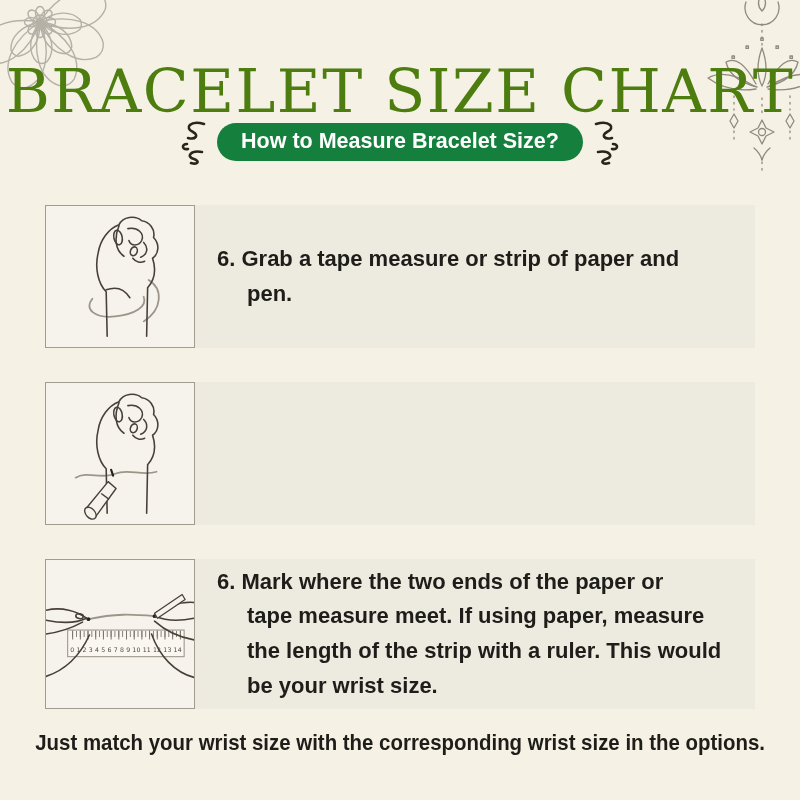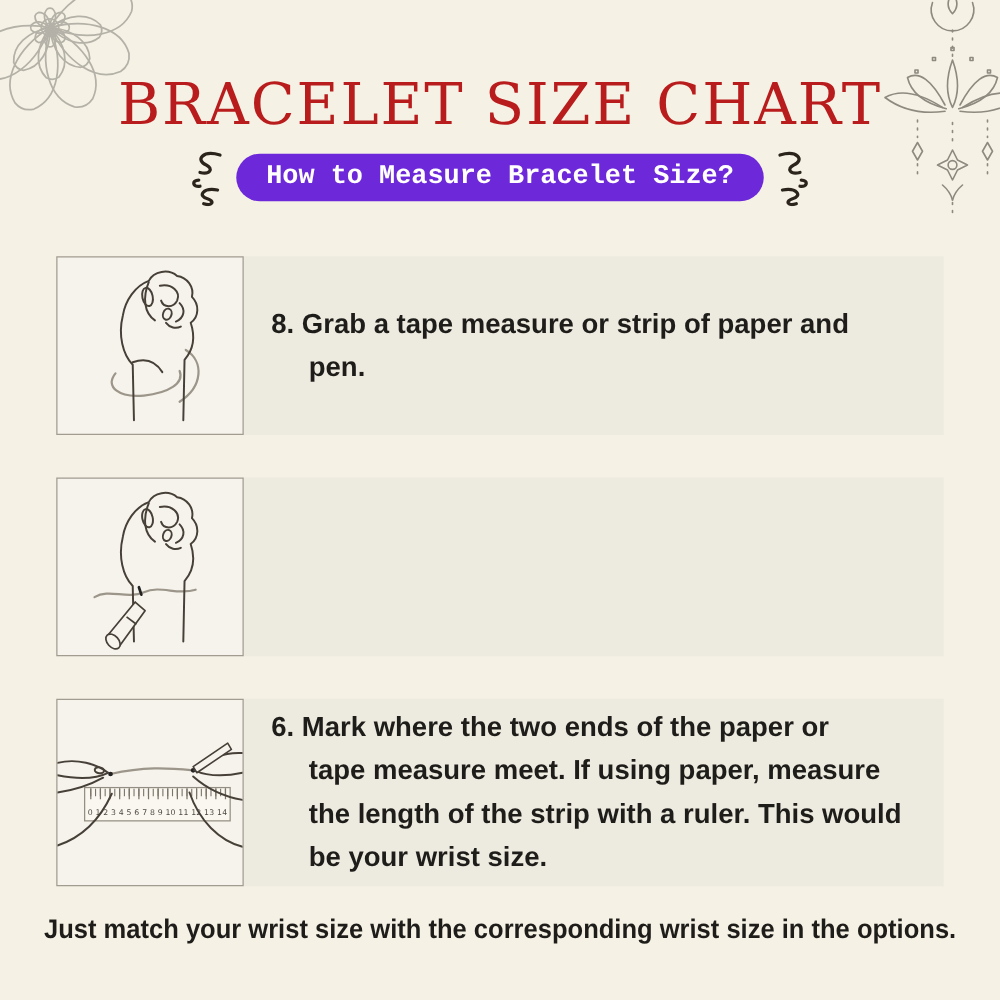--- a/index.html
+++ b/index.html
@@ -11,30 +11,30 @@
     color:#1e1d1a;
     overflow:hidden;
   }
   .corner-mandala { position:absolute; top:0; left:0; pointer-events:none; }
   .corner-lotus   { position:absolute; top:0; left:690px; pointer-events:none; }
 
   .page-title {
     position:absolute; top:56px; left:0; width:100%;
     text-align:center;
     font-family:"DejaVu Serif", serif;
-    font-size:46px; font-weight:400; letter-spacing:1.5px;
-    color:#b91c1c;
+    font-size:60px; font-weight:400; letter-spacing:1.5px;
+    color:#4d7c0f;
   }
   .badge-row {
     position:absolute; top:119px; left:0; width:100%;
     display:flex; justify-content:center; align-items:center; gap:9px;
   }
   .badge-pill {
-    background:#6d28d9; color:#ffffff;
-    font-family:Liberation Mono, monospace; font-weight:700;
+    background:#15803d; color:#ffffff;
+    font-family:Liberation Sans, sans-serif; font-weight:700;
     font-size:21.5px; line-height:1;
     padding:8px 24px 9px 24px; border-radius:20px;
     white-space:nowrap;
   }
   .steps {
     position:absolute; top:205px; left:45px; width:710px;
     display:flex; flex-direction:column; gap:34px;
   }
   .step {
     background:#edeadf;
@@ -166,21 +166,21 @@
           <path d="M74 19 C69 31 70 44 79 50"></path>
           <ellipse cx="73" cy="31" rx="4.2" ry="7.5" transform="rotate(-12 73 31)"></ellipse>
           <path d="M83 22 C93 20 100 27 97 34 C94 40 86 40 84 34"></path>
           <ellipse cx="89" cy="45" rx="3.4" ry="4.6" transform="rotate(20 89 45)"></ellipse>
           <path d="M99 36 C104 41 103 48 96 51"></path>
           <path d="M88 52 C91 56 96 57 100 55"></path>
           <path d="M61 84 C72 80 80 84 85 92"></path>
         </g>
       </svg>
     </div>
-    <div class="step-text">8. Grab a tape measure or strip of paper and
+    <div class="step-text">6. Grab a tape measure or strip of paper and
 pen.</div>
   </div>
 
   <div class="step">
     <div class="step-figure">
       <svg viewBox="0 0 150 141">
         <path class="string" d="M30 95 C42 88 56 97 70 91 C84 85 97 94 112 89"></path>
         <g class="ink">
           <path d="M62 131 L61 86 C53 78 49 62 53 46 C55 34 63 22 74 18 C78 10 90 8 97 14 C105 15 111 23 109 31 C115 37 115 47 108 52 C112 64 110 74 103 82 L102 131"></path>
           <path d="M74 19 C69 31 70 44 79 50"></path>

